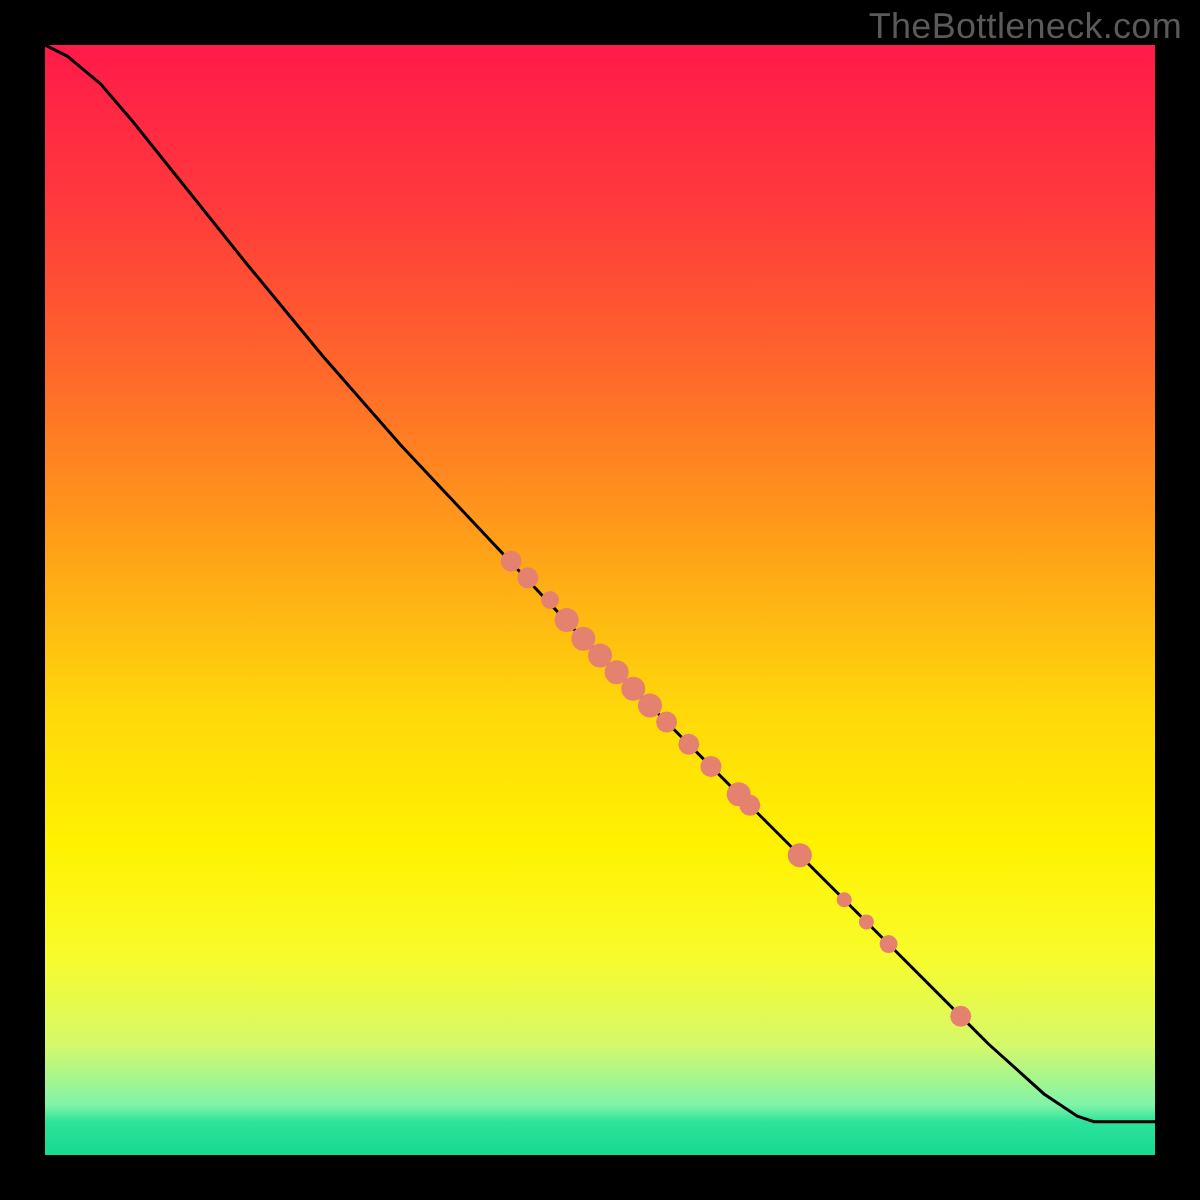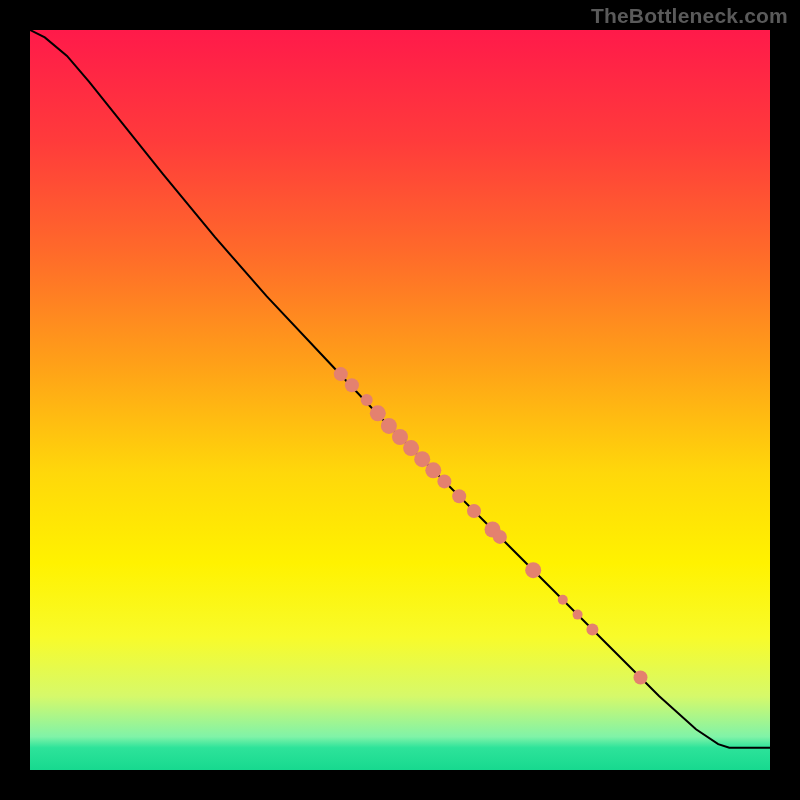--- a/index.html
+++ b/index.html
@@ -3,22 +3,22 @@
 <meta charset="utf-8">
 <style>
   * { margin: 0; padding: 0; box-sizing: border-box; }
   body { width: 800px; height: 800px; background: #000; position: relative; font-family: Arial, sans-serif; }
   .container { width: 800px; height: 800px; position: relative; }
   .watermark {
     position: absolute;
     top: 4px;
     right: 12px;
     color: #5a5a5a;
-    font-size: 21px;
-    font-weight: 700;
+    font-size: 24px;
+    font-weight: 400;
     letter-spacing: 0.2px;
     z-index: 10;
   }
   .plot {
     position: absolute;
     left: 30px;
     top: 30px;
     width: 740px;
     height: 740px;
   }

